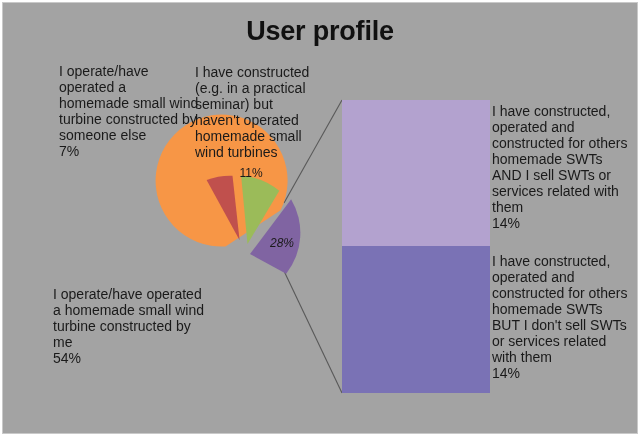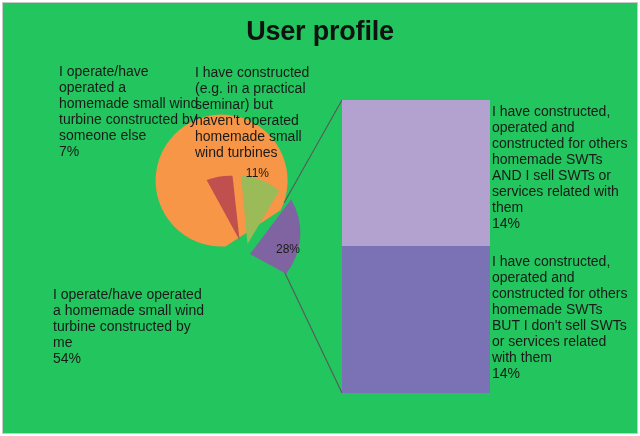--- a/index.html
+++ b/index.html
@@ -15,21 +15,21 @@
     overflow: hidden;
   }
 
   #chart-frame {
     position: relative;
     width: 636px;
     height: 432px;
     margin: 2px;
     border: 1px solid #c9c9c9;
     box-sizing: border-box;
-    background: #22c55e;
+    background: #a3a3a3;
   }
 
   #chart-title {
     position: absolute;
     left: 0;
     top: 14px;
     width: 100%;
     text-align: center;
     font-size: 27px;
     font-weight: bold;
@@ -80,31 +80,32 @@
   #label-no-sell-swts {
     left: 489px;
     top: 250px;
     width: 142px;
   }
 
   .slice-value {
     position: absolute;
     font-size: 12px;
     color: #1a1a1a;
-    text-align: right;
+    text-align: center;
   }
   #value-green {
     left: 230px;
     top: 163px;
     width: 36px;
   }
   #value-purple {
     left: 261px;
-    top: 239px;
+    top: 233px;
     width: 36px;
+    font-style: italic;
   }
 </style>
 </head>
 <body>
 
 <div id="chart-frame">
 
   <div id="chart-title">User profile</div>
 
   <svg id="graphic" viewBox="0 0 636 432">

